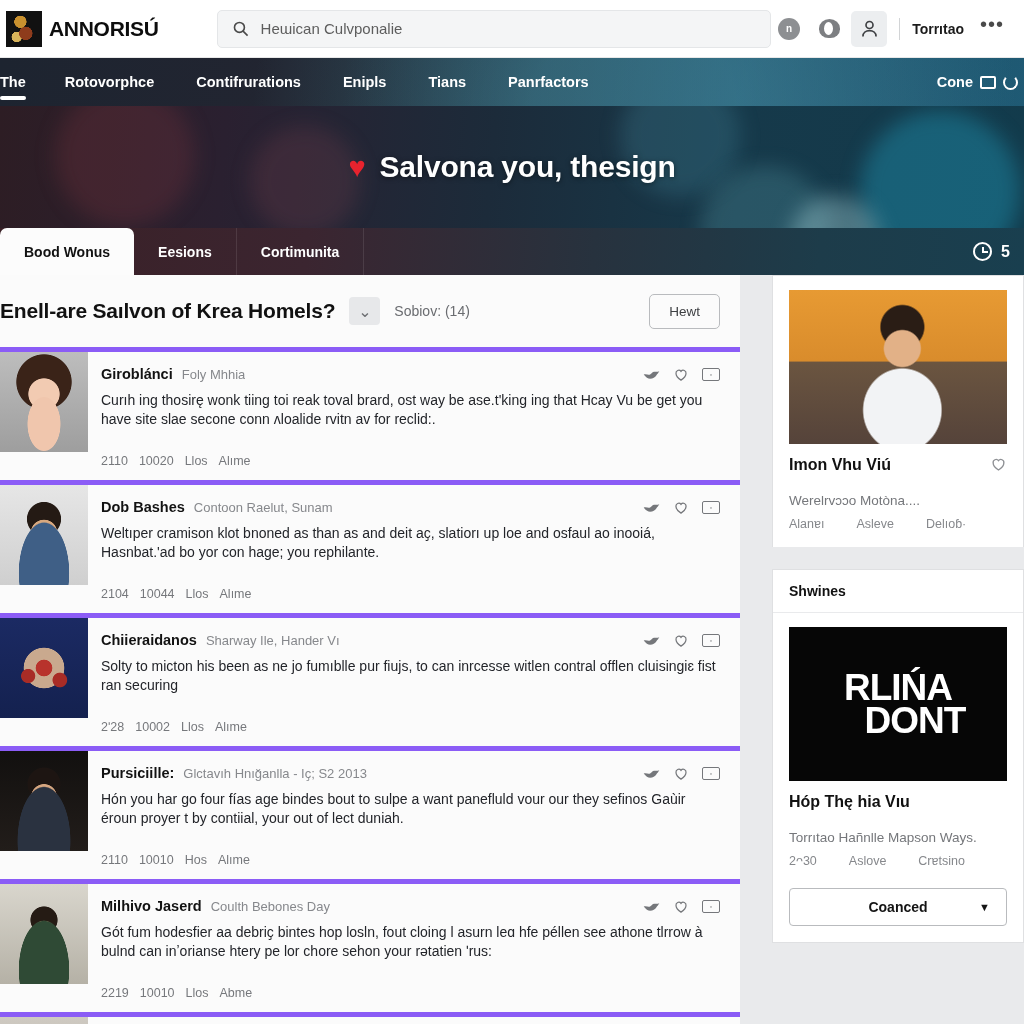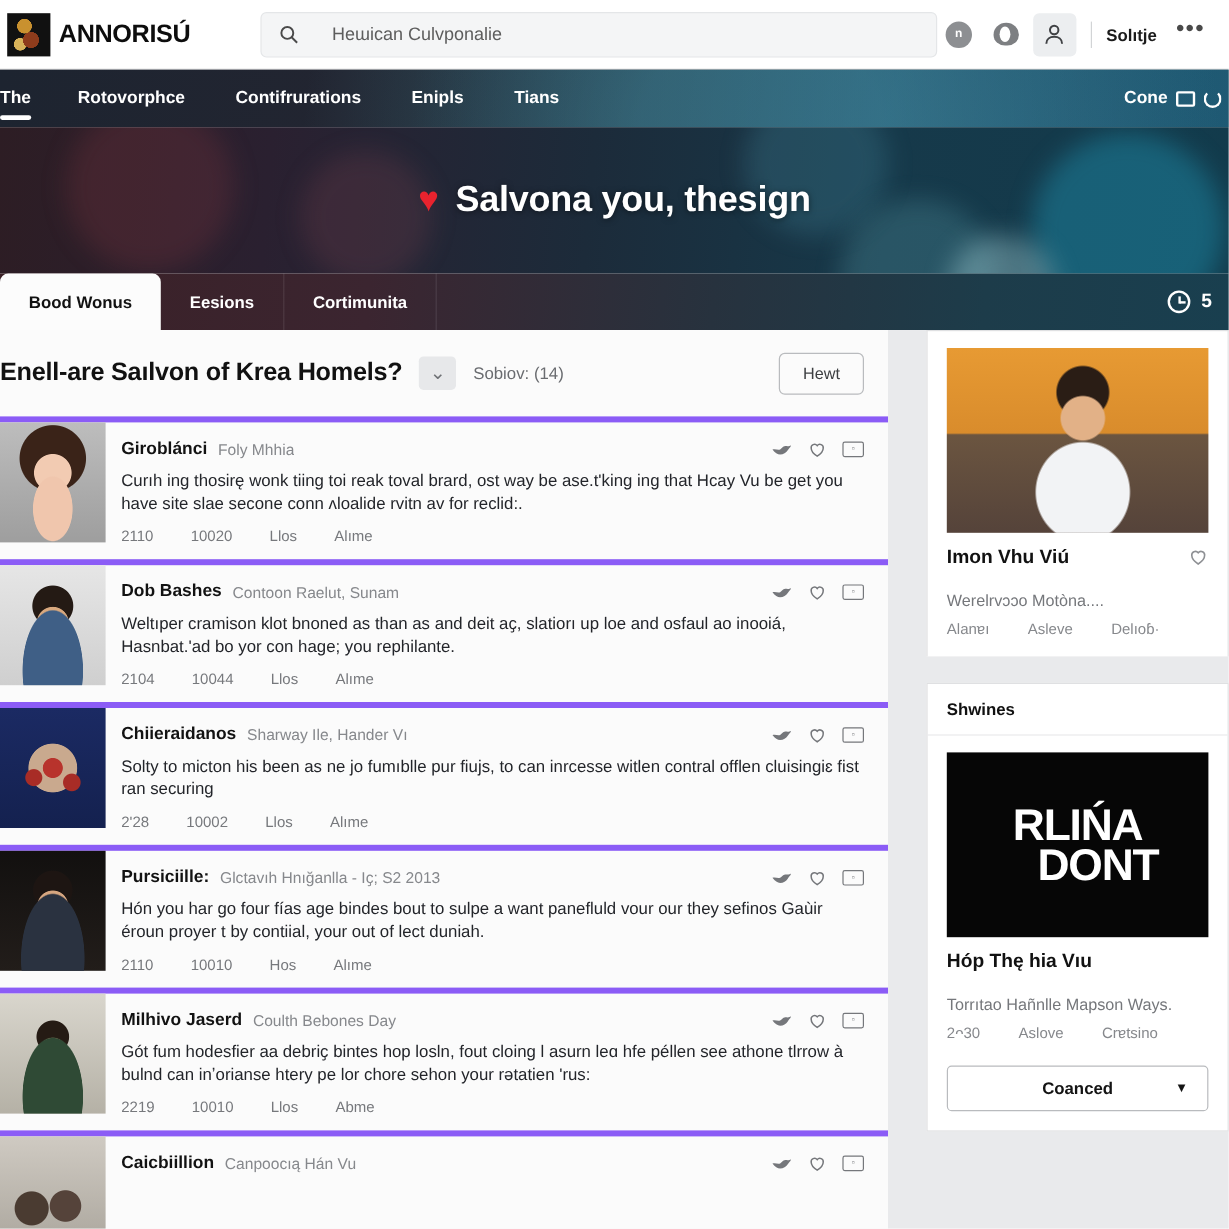--- a/index.html
+++ b/index.html
@@ -28,21 +28,21 @@
       radial-gradient(circle at 30% 72%, #d8b35a 0 14%, rgba(0,0,0,0) 15%);
     flex: 0 0 auto;
   }
   .brand-name {
     font-size: 21px; font-weight: bold; letter-spacing: -0.3px; color: #0d0d0d;
   }
   .search-wrap {
     margin-left: 58px;
     width: 603px; height: 38px;
     background: #f4f5f6; border: 1px solid #e4e6e8; border-radius: 5px;
-    display: flex; align-items: center; gap: 28px; padding: 0 14px;
+    display: flex; align-items: center; gap: 12px; padding: 0 14px;
   }
   .search-icon { width: 17px; height: 17px; flex: 0 0 auto; color: #4a4a4a; }
   .search-input {
     border: none; outline: none; background: transparent;
     font-family: "Liberation Sans", sans-serif;
     font-size: 15px; color: #5d5d5d; width: 100%;
   }
   .topbar-actions {
     margin-left: auto; display: flex; align-items: center; gap: 4px; padding-right: 10px;
   }
@@ -192,21 +192,21 @@
     background-size: cover; background-position: center;
   }
   .post-main { flex: 1; padding: 14px 20px 12px 13px; min-width: 0; }
   .post-head { display: flex; align-items: center; gap: 9px; }
   .post-author { font-size: 14.5px; font-weight: bold; color: #121212; white-space: nowrap; }
   .post-meta { font-size: 13px; color: #86888c; white-space: nowrap; overflow: hidden; }
   .post-actions { margin-left: auto; display: flex; align-items: center; gap: 13px; color: #6f7175; flex: 0 0 auto; }
   .post-body {
     margin-top: 9px; font-size: 14px; line-height: 19px; color: #23252a;
   }
-  .post-stats { margin-top: 11px; display: flex; gap: 31px; font-size: 12.5px; color: #76787c; }
+  .post-stats { margin-top: 25px; display: flex; gap: 11px; font-size: 12.5px; color: #76787c; }
 
   .icon-bird { width: 17px; height: 13px; }
   .icon-heart { width: 16px; height: 15px; }
   .icon-card {
     width: 18px; height: 13px; border: 1.6px solid #75777b; border-radius: 2px;
     display: flex; align-items: center; justify-content: center;
     font-size: 7px; color: #75777b;
   }
 
   
@@ -279,31 +279,32 @@
       <div class="icon-btn">
         <div class="blob"></div>
       </div>
       <div class="icon-btn active">
         <svg width="21" height="21" viewBox="0 0 24 24" fill="none" stroke="#3f4144" stroke-width="1.9">
           <circle cx="12" cy="8" r="4"></circle>
             <path d="M4.5 21c0-4.2 3.4-6.5 7.5-6.5s7.5 2.3 7.5 6.5"></path>
         </svg>
       </div>
       <div class="sep"></div>
-      <div class="user-name">Solıtje</div>
+      <div class="user-name">Torrıtao</div>
       <div class="dots">•••</div>
     </div>
   </div>
 
   <div class="navstrip">
     <div class="nav-item selected">The</div>
     <div class="nav-item">Rotovorphce</div>
     <div class="nav-item">Contifrurations</div>
     <div class="nav-item">Enipls</div>
     <div class="nav-item">Tians</div>
+    <div class="nav-item">Panrfactors</div>
     <div class="nav-right">
       <span>Cone</span>
       <span class="mini-box"></span>
       <span class="mini-circ"></span>
     </div>
   </div>
 
   <div class="hero">
     <div class="bokeh" style="left:55px;top:-20px;width:140px;height:140px;background:rgba(150,60,70,.22);"></div>
     <div class="bokeh" style="left:250px;top:20px;width:110px;height:110px;background:rgba(160,80,90,.18);"></div>

